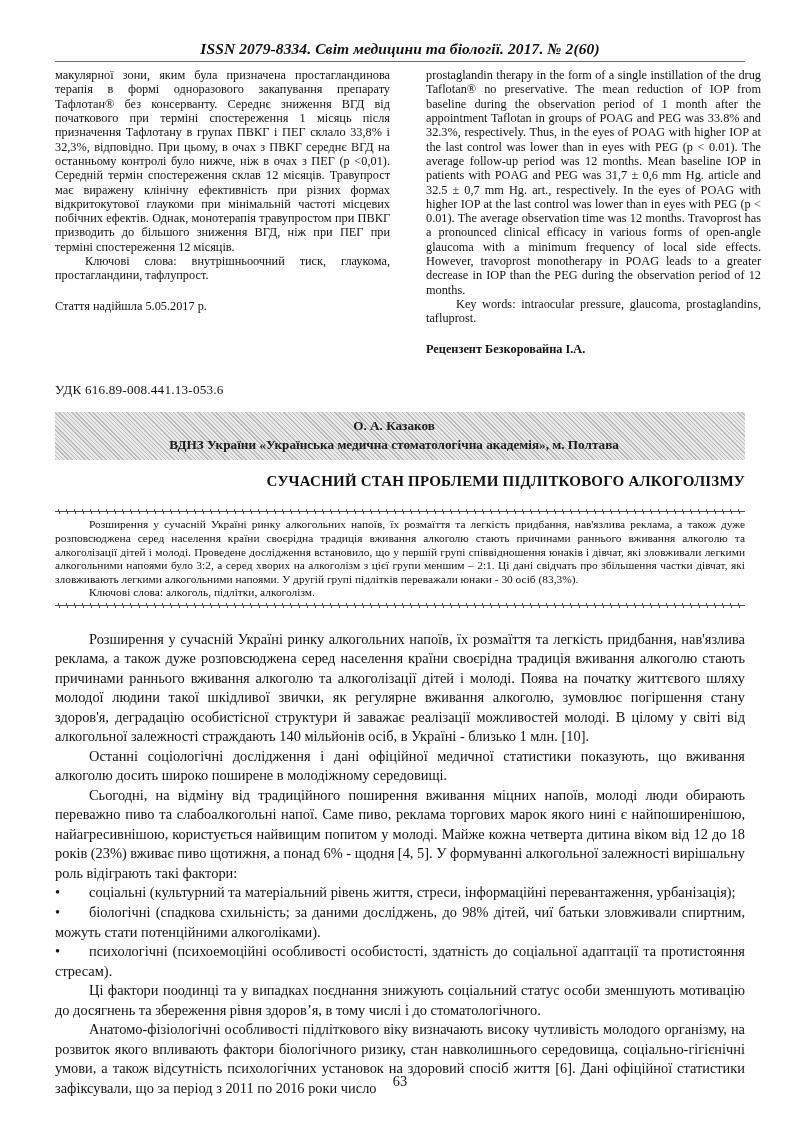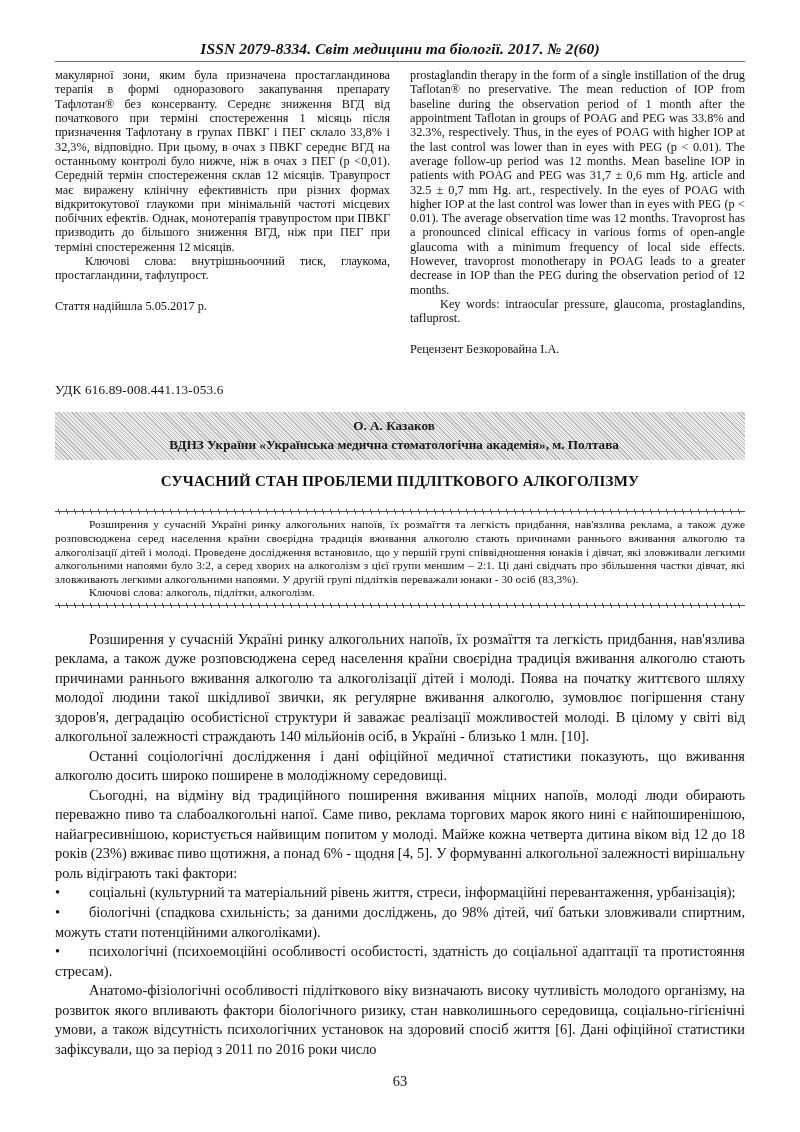--- a/index.html
+++ b/index.html
@@ -35,21 +35,21 @@
   }
   .rule {
     border: 0;
     border-top: 1px solid #6a6a6a;
     margin: 3px 0 6px 0;
   }
 
   
   .abstract-cols {
     display: flex;
-    gap: 20px;
+    gap: 36px;
     margin-top: 4px;
   }
   .col {
     width: 335px;
     flex: 0 0 335px;
   }
   .col p {
     margin: 0;
     font-size: 12.3px;
     line-height: 1.165;
@@ -61,20 +61,21 @@
     text-indent: 30px;
   }
   .kw-label { font-weight: normal; }
   .submitted {
     margin-top: 16px !important;
     text-align: left;
   }
   .reviewer {
     margin-top: 16px !important;
     text-align: left;
+    font-weight: bold;
   }
 
   
   .udc {
     margin-top: 26px;
     font-size: 13.2px;
     font-weight: normal;
     letter-spacing: 0.2px;
   }
 
@@ -95,21 +96,21 @@
         rgba(0,0,0,0.20) 1px,
         rgba(0,0,0,0) 1px,
         rgba(0,0,0,0) 3px
       );
   }
   .banner .line { display: block; }
 
   
   .art-title {
     margin-top: 13px;
-    text-align: center;
+    text-align: right;
     font-weight: bold;
     font-size: 15px;
     letter-spacing: 0.2px;
   }
 
   
   .abstract-block {
     margin-top: 12px;
     padding: 7px 0 6px 0;
     position: relative;
@@ -206,18 +207,19 @@
 
   <div class="body-text">
     <p>Розширення у сучасній Україні ринку алкогольних напоїв, їх розмаїття та легкість придбання, нав'язлива реклама, а також дуже розповсюджена серед населення країни своєрідна традиція вживання алкоголю стають причинами раннього вживання алкоголю та алкоголізації дітей і молоді. Поява на початку життєвого шляху молодої людини такої шкідливої звички, як регулярне вживання алкоголю, зумовлює погіршення стану здоров'я, деградацію особистісної структури й заважає реалізації можливостей молоді. В цілому у світі від алкогольної залежності страждають 140 мільйонів осіб, в Україні - близько 1 млн. [10].</p>
     <p>Останні соціологічні дослідження і дані офіційної медичної статистики показують, що вживання алкоголю досить широко поширене в молодіжному середовищі.</p>
     <p>Сьогодні, на відміну від традиційного поширення вживання міцних напоїв, молоді люди обирають переважно пиво та слабоалкогольні напої. Саме пиво, реклама торгових марок якого нині є найпоширенішою, найагресивнішою, користується найвищим попитом у молоді. Майже кожна четверта дитина віком від 12 до 18 років (23%) вживає пиво щотижня, а понад 6% - щодня [4, 5]. У формуванні алкогольної залежності вирішальну роль відіграють такі фактори:</p>
 
     <p class="bullet"><span class="dot">•</span><span>соціальні (культурний та матеріальний рівень життя, стреси, інформаційні перевантаження, урбанізація);</span></p>
     <p class="bullet"><span class="dot">•</span><span>біологічні (спадкова схильність; за даними досліджень, до 98% дітей, чиї батьки зловживали спиртним, можуть стати потенційними алкоголіками).</span></p>
     <p class="bullet"><span class="dot">•</span><span>психологічні (психоемоційні особливості особистості, здатність до соціальної адаптації та протистояння стресам).</span></p>
 
+    <p>Ці фактори поодинці та у випадках поєднання знижують соціальний статус особи зменшують мотивацію до досягнень та збереження рівня здоров’я, в тому числі і до стоматологічного.</p>
     <p>Анатомо-фізіологічні особливості підліткового віку визначають високу чутливість молодого організму, на розвиток якого впливають фактори біологічного ризику, стан навколишнього середовища, соціально-гігієнічні умови, а також відсутність психологічних установок на здоровий спосіб життя [6]. Дані офіційної статистики зафіксували, що за період з 2011 по 2016 роки число</p>
   </div>
 
   <div class="folio">63</div>
 
 </div>
 
 </body></html>

